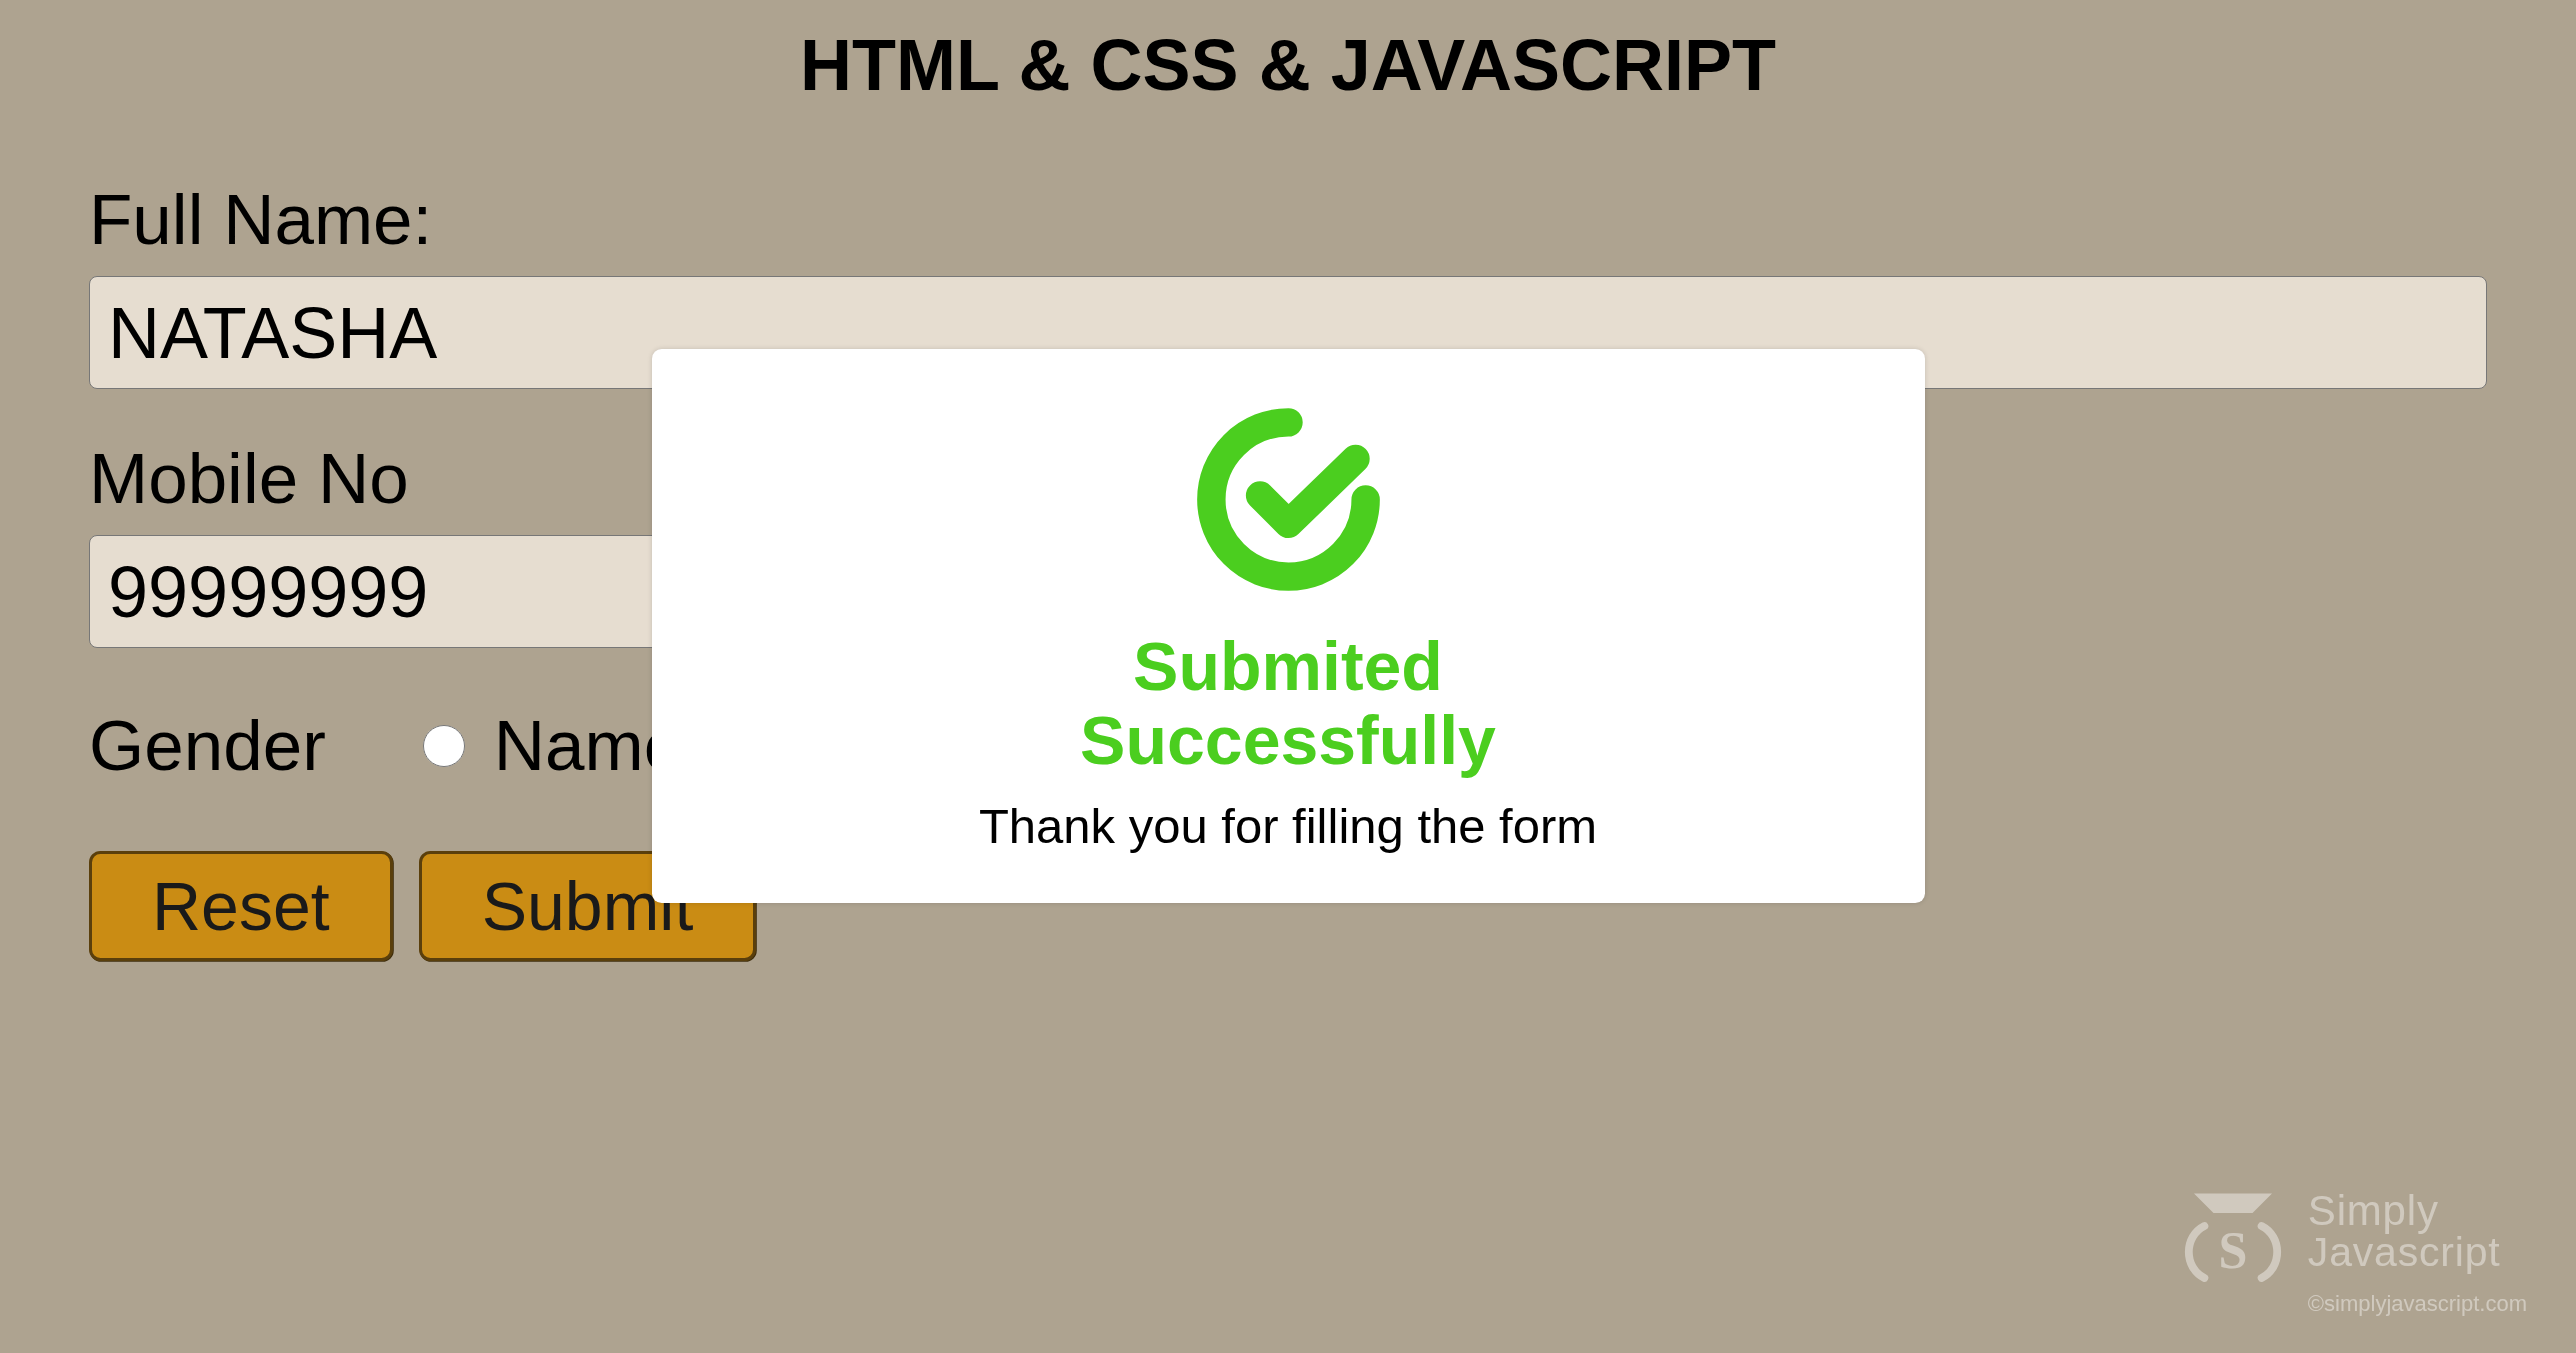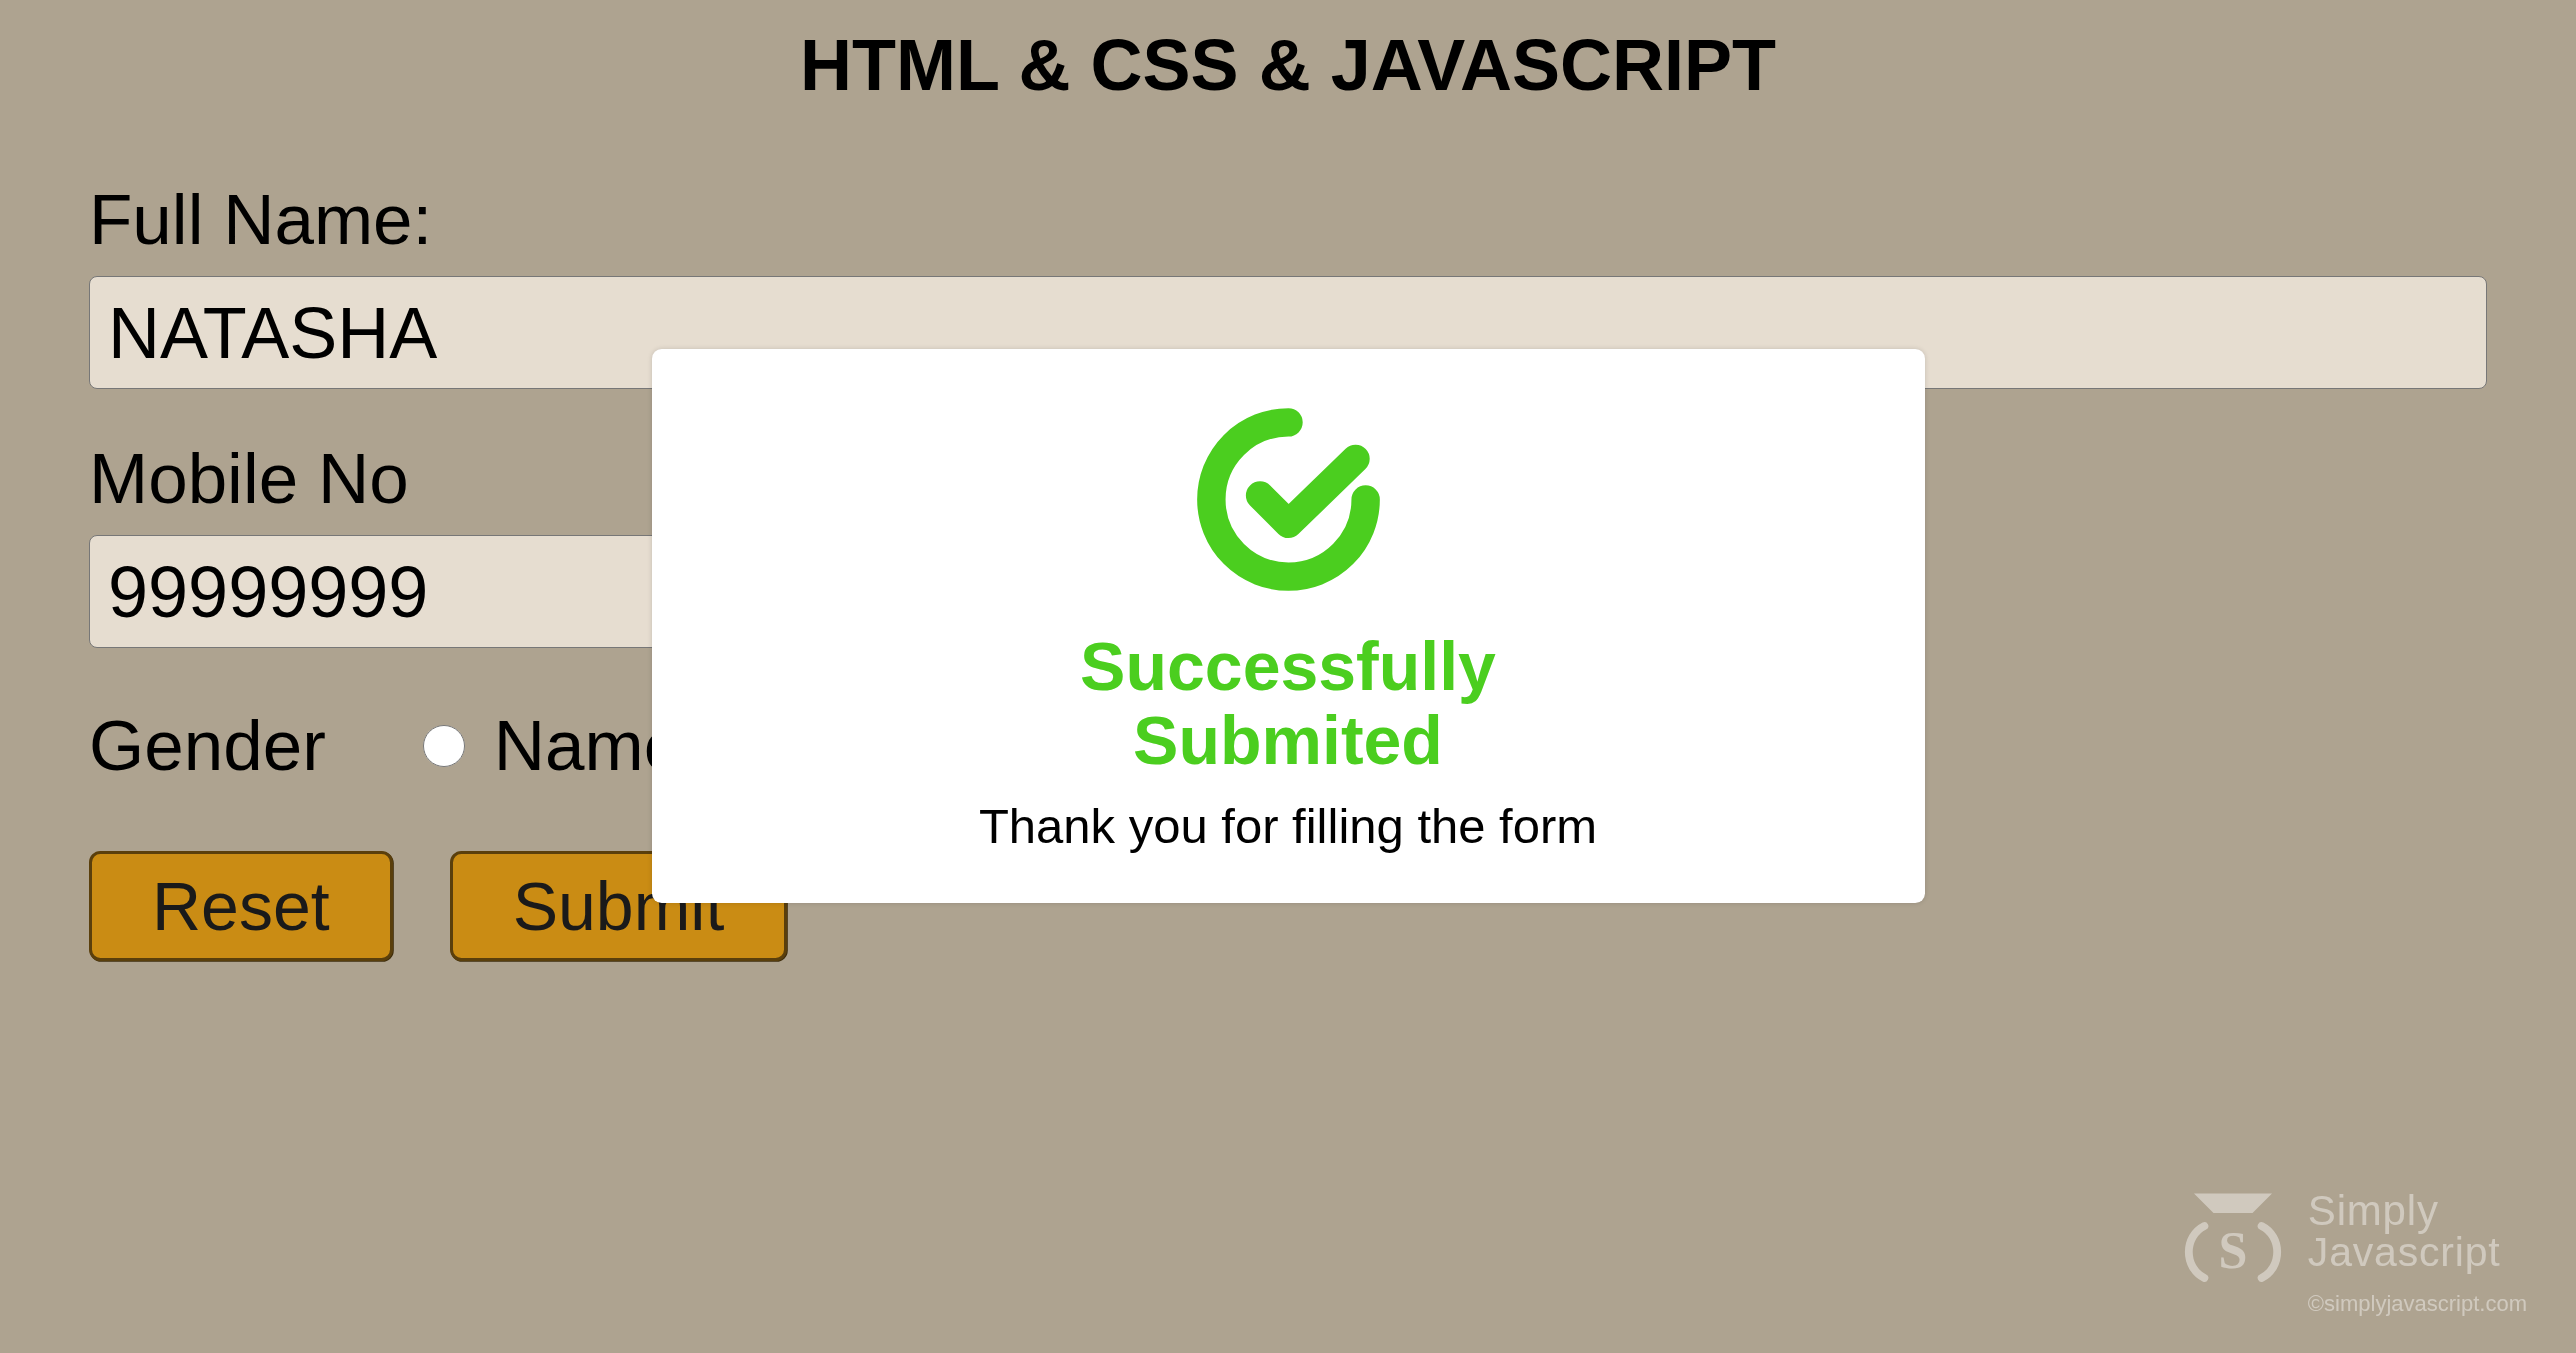--- a/index.html
+++ b/index.html
@@ -62,21 +62,21 @@
       width: 42px;
       height: 42px;
       accent-color: #d28a10;
     }
     .radio-label {
       font-size: 71px;
       margin-right: 39px;
     }
     .button-row {
       display: flex;
-      gap: 57px;
+      gap: 26px;
       margin-top: 65px;
     }
     .btn {
       padding: 13px 60px;
       font-size: 68px;
       border-radius: 11.4px;
       background: #ca8c14;
       border: 3.2px solid #5a3f0c;
       cursor: pointer;
       font-family: inherit;
@@ -166,22 +166,22 @@
   </div>
 </div>
 
 <div class="modal-overlay">
   <div class="modal">
     <svg class="check-icon" width="203" height="203" viewBox="0 0 100 100">
       <path d="M 50 12 A 38 38 0 1 0 88 50" fill="none" stroke="#4bce1f" stroke-width="14" stroke-linecap="round"></path>
       <path d="M 36 48 L 50 62 L 83 30" fill="none" stroke="#4bce1f" stroke-width="14" stroke-linecap="round" stroke-linejoin="round"></path>
     </svg>
     <div class="modal-title">
+      <div>Submited</div>
       <div>Successfully</div>
-      <div>Submited</div>
     </div>
     <div class="modal-sub">Thank you for filling the form</div>
   </div>
 </div>
 
 <div class="watermark">
   <svg class="wm-logo" width="130" height="130" viewBox="0 0 100 100">
     <path d="M 20 5 L 80 5 L 65 20 L 35 20 Z" fill="#fff"></path>
     <path d="M 28 30 C 12 38 12 62 28 70" fill="none" stroke="#fff" stroke-width="6" stroke-linecap="round"></path>
     <path d="M 72 30 C 88 38 88 62 72 70" fill="none" stroke="#fff" stroke-width="6" stroke-linecap="round"></path>

